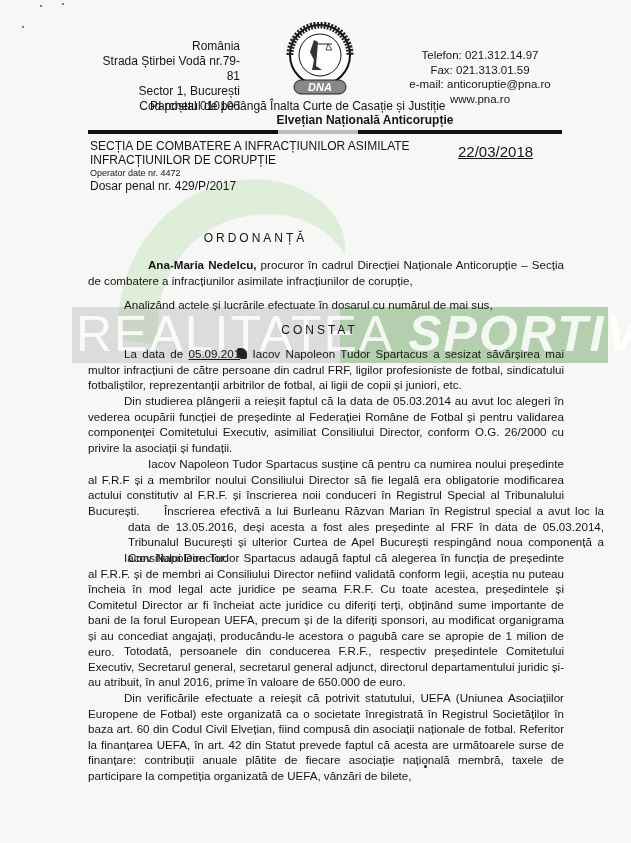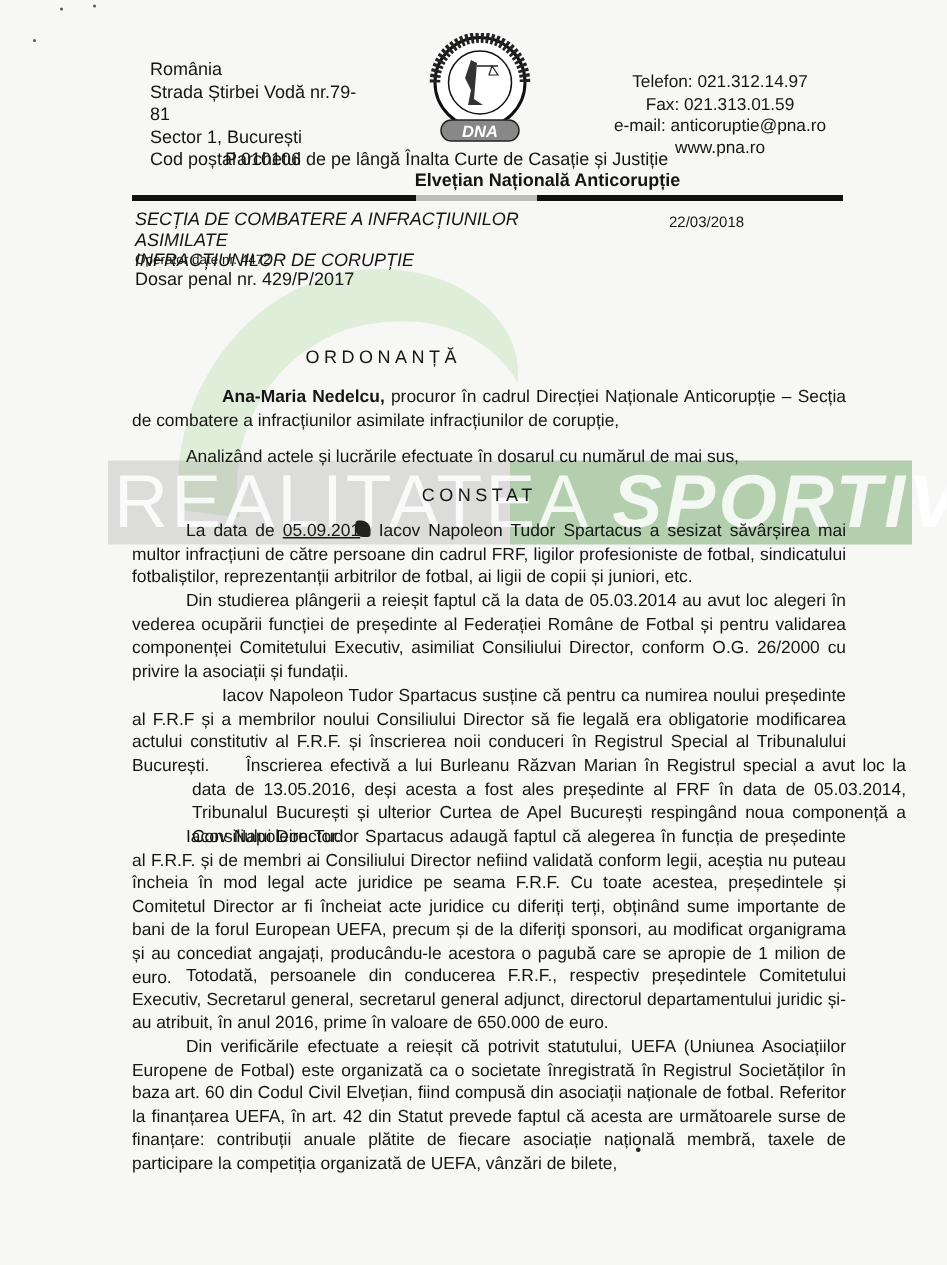--- a/index.html
+++ b/index.html
@@ -27,45 +27,45 @@
   .wm-text {
     position: absolute; left: 76px; top: 304px; height: 60px;
     font-size: 50px; letter-spacing: 2px; line-height: 60px; white-space: nowrap;
   }
   .wm-text .w1 { color: rgba(255,255,255,0.85); font-weight: normal; }
   .wm-text .w2 { color: rgba(255,255,255,0.85); font-weight: bold; font-style: italic; margin-left: 14px; }
 
   
   .addr-left {
     position: absolute; left: 100px; top: 39px; width: 140px;
-    text-align: left; font-size: 12px; line-height: 15px;
+    text-align: right; font-size: 12px; line-height: 15px;
   }
   .addr-right {
     position: absolute; left: 400px; top: 48px; width: 160px;
     text-align: center; font-size: 11.5px; line-height: 14.5px;
   }
   .logo { position: absolute; left: 276px; top: 22px; width: 88px; height: 76px; }
   .parchet {
     position: absolute; left: 150px; top: 99px; width: 400px; text-align: left;
     font-size: 12px; line-height: 15px;
   }
   .directia {
     position: absolute; left: 200px; top: 113px; width: 330px; text-align: center;
     font-size: 12px; font-weight: bold; line-height: 15px;
   }
   .rule {
     position: absolute; left: 88px; top: 130px; width: 474px; height: 4px;
     background: linear-gradient(to right, #111 0, #111 40%, #bbb 40%, #bbb 57%, #111 57%, #111 100%);
   }
   .sectia {
     position: absolute; left: 90px; top: 140px; width: 320px;
-    font-size: 12px; font-style: italic; line-height: 13.5px;
+    font-size: 12px; line-height: 13.5px;
   }
   .date {
-    position: absolute; left: 446px; top: 143px; font-size: 10px;
+    position: absolute; left: 458px; top: 143px; font-size: 15px; text-decoration: underline;
   }
   .operator {
     position: absolute; left: 90px; top: 168px; font-size: 9px; text-align: center;
   }
   .dosar {
     position: absolute; left: 90px; top: 179px; font-size: 12px;
   }
   .title-ord {
     position: absolute; left: 0; width: 511px; top: 231px; text-align: center;
     font-size: 12px; letter-spacing: 3px;

